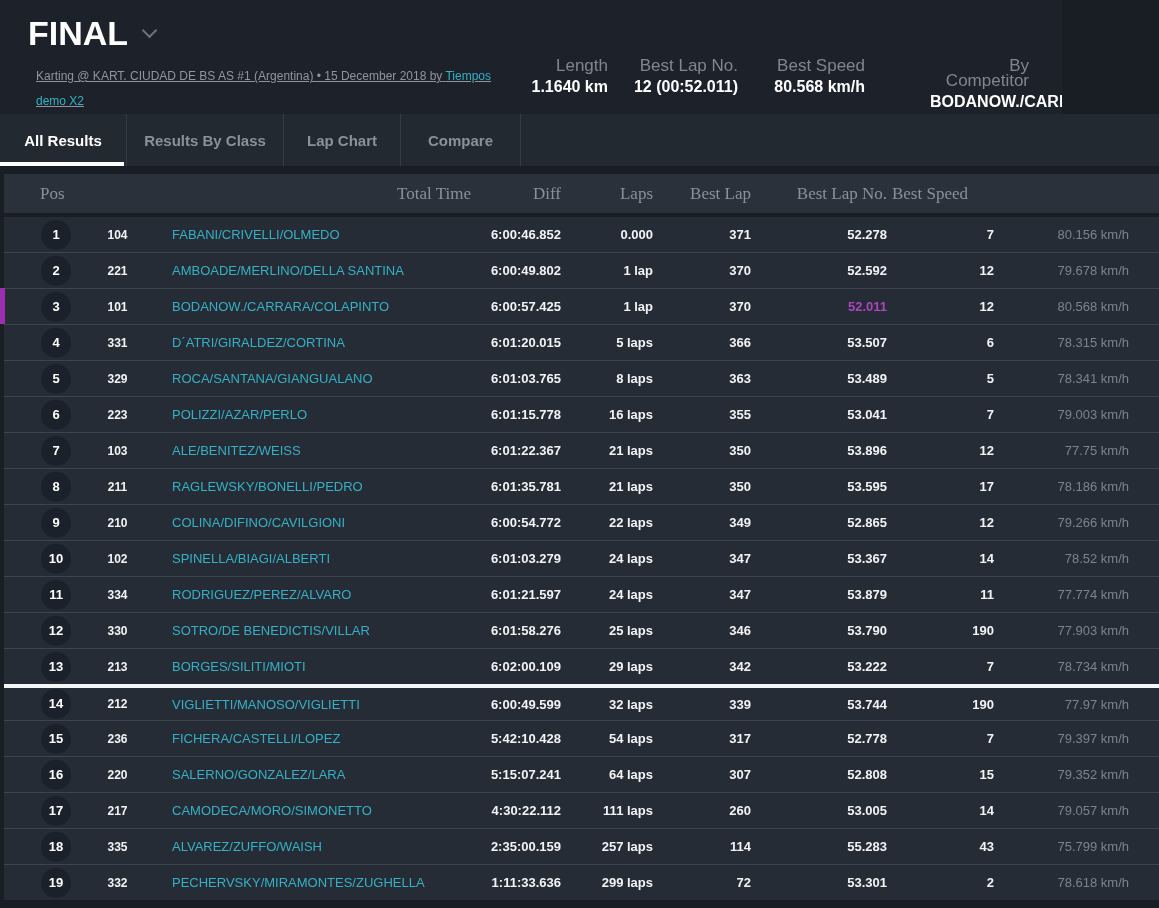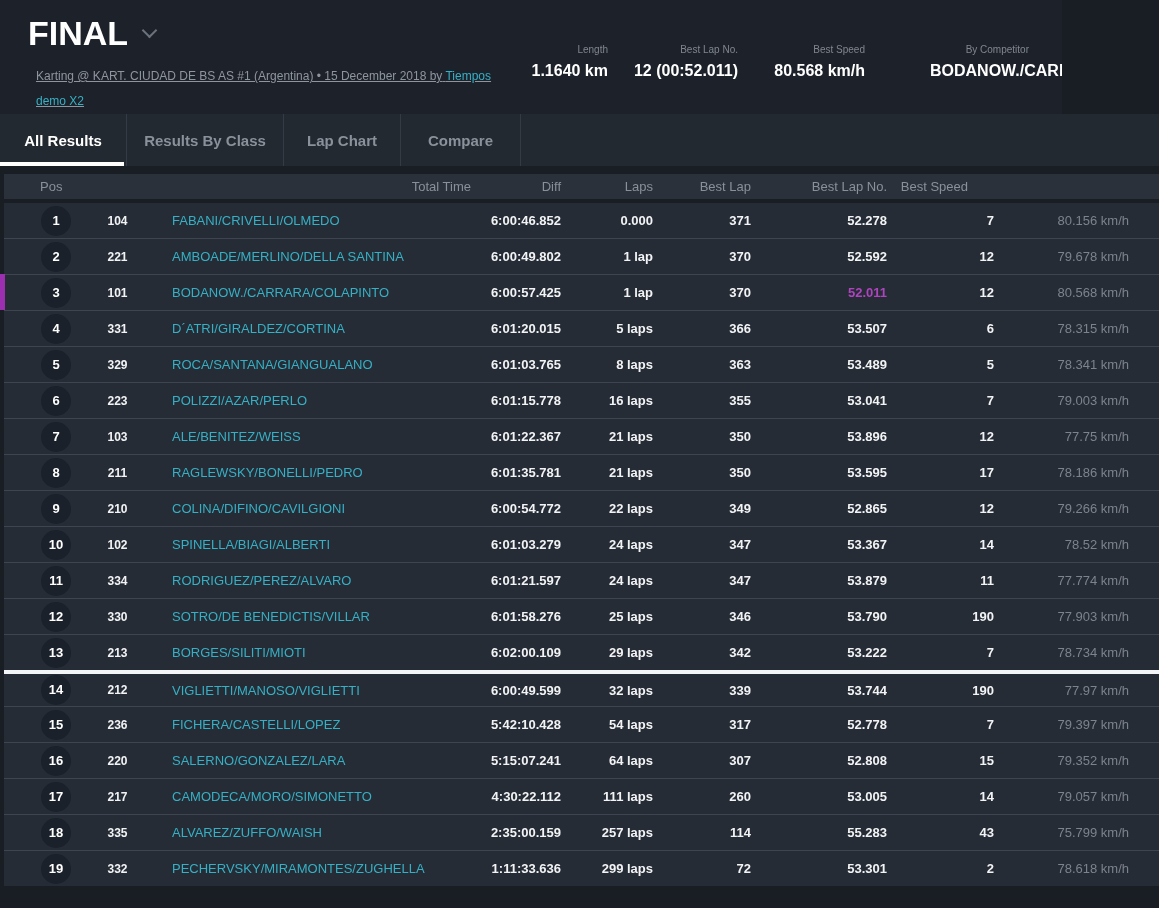--- a/index.html
+++ b/index.html
@@ -29,39 +29,39 @@
     -webkit-font-smoothing:antialiased;
   }
   
   .header{position:relative;width:1062px;height:114px;background:var(--header-bg);}
   .title-row{position:absolute;left:28px;top:14px;display:flex;align-items:center;gap:16px;cursor:pointer;}
   .title{font-size:34px;font-weight:800;color:#ffffff;letter-spacing:0px;}
   .chev{display:inline-block;width:11px;height:11px;border-right:2px solid #6b727c;border-bottom:2px solid #6b727c;transform:rotate(45deg);margin-top:-6px;}
   .subtitle{position:absolute;left:36px;top:64px;font-size:12px;line-height:25px;color:var(--muted);text-decoration:underline;}
   .subtitle .link{color:var(--cyan);cursor:pointer;}
   .stat{position:absolute;top:42px;text-align:right;}
-  .stat .lbl{font-size:10px;color:#80868f;line-height:15px;}
+  .stat .lbl{font-size:17px;color:#80868f;line-height:15px;margin-top:16px;}
   .stat .val{font-size:16px;font-weight:700;color:#ffffff;margin-top:5px;white-space:nowrap;}
   .stat.s1{right:454px;}
   .stat.s2{right:324px;}
   .stat.s3{right:197px;}
   .stat.s4{left:930px;right:0;overflow:hidden;text-align:left;}
   .stat.s4 .lbl{text-align:right;padding-right:33px;}
   
   .tabbar{position:relative;width:1159px;height:52px;background:var(--tabbar-bg);display:flex;}
   .tab{position:relative;height:52px;display:flex;align-items:center;justify-content:center;
        font-size:15px;font-weight:700;color:var(--tab-inactive);border-right:1px solid var(--tab-sep);cursor:pointer;}
   .tab.t0{width:127px;} .tab.t1{width:157px;} .tab.t2{width:117px;} .tab.t3{width:120px;}
   .tab.active{color:#ffffff;}
   .tab.active::after{content:'';position:absolute;left:0;right:2px;bottom:0;height:4px;background:#ffffff;}
   .tab-gap{height:8px;background:var(--page-bg);}
   
   .table{margin-left:4px;width:1155px;}
   .grid{display:grid;grid-template-columns:86px 55px 330px 90px 92px 98px 136px 107px 161px;align-items:center;}
-  .thead{height:25px;background:var(--thead-bg);color:var(--thead-text);font-size:13px;}
+  .thead{height:39px;background:var(--thead-bg);color:var(--thead-text);font-size:17px;font-family:Liberation Serif, serif;}
   .thead .h-pos{padding-left:36px;}
   .thead .h-comp{padding-left:27px;}
   .h-right{text-align:right;padding-right:4px;}
   .h-speed{text-align:right;padding-right:30px;}
   .rows{border-top:4px solid var(--page-bg);}
   .row{position:relative;height:36px;background:var(--row-bg);border-top:1px solid var(--row-sep);cursor:pointer;}
   .row:first-child{border-top:none;height:35px;}
   .row.divider-above{border-top:4px solid var(--divider);}
   .row.highlight::before{content:'';position:absolute;left:-4px;top:-1px;bottom:0;width:5px;background:var(--magenta-bar);}
   .badge{display:inline-block;width:30px;height:30px;margin-left:37px;border-radius:50%;background:var(--badge-bg);

